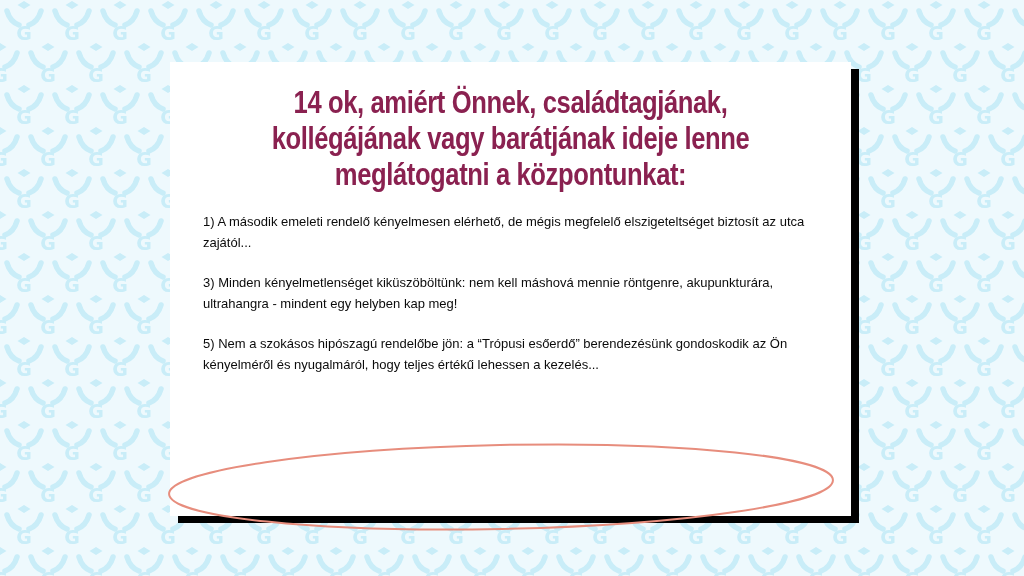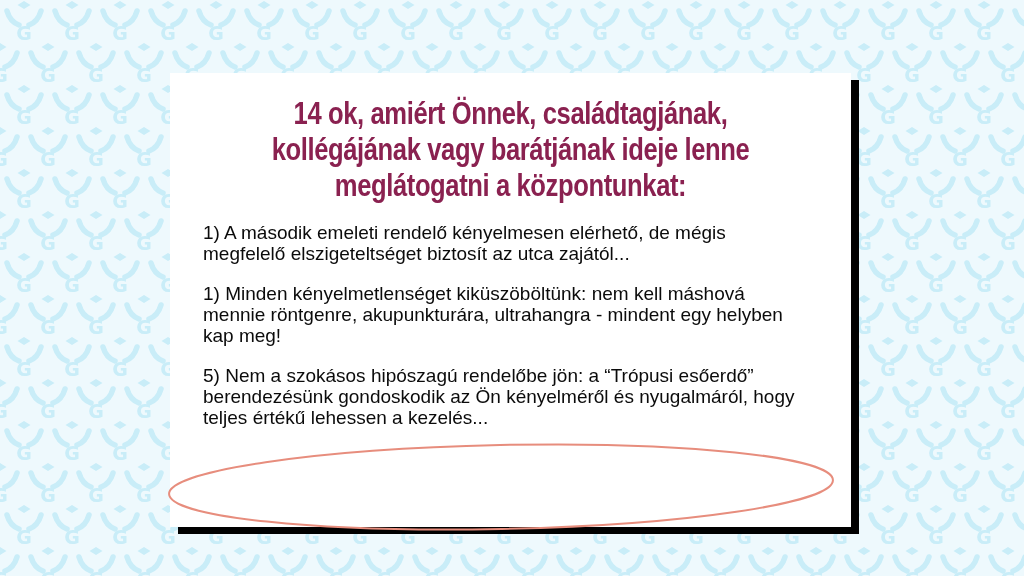--- a/index.html
+++ b/index.html
@@ -17,21 +17,21 @@
     position:relative;
     background:var(--c-page_background);
     font-family:"Liberation Sans",sans-serif;
   }
   .bg-pattern{
     position:absolute;left:0;top:0;width:1024px;height:576px;
     color:var(--c-pattern_motif);
     z-index:0;
   }
   .slide-card{
-    position:absolute;left:170px;top:73px;width:681px;height:454px;
+    position:absolute;left:170px;top:62px;width:681px;height:454px;
     background:var(--c-card_background);
     box-shadow:8px 7px 0 var(--c-card_shadow);
     z-index:1;
   }
   .slide-title{
     margin-top:22px;
   }
   .title-line{
     font-weight:bold;
     font-size:32px;
@@ -41,21 +41,21 @@
     text-align:center;
     transform:scaleX(0.80);
     transform-origin:50% 50%;
     white-space:nowrap;
   }
   .body-list{
     margin:19px 0 0 33px;
     width:606px;
   }
   .list-item{
-    font-size:19px;
+    font-size:13px;
     line-height:21px;
     color:var(--c-body_text);
     margin-bottom:19px;
   }
   .highlight-ellipse{
     position:absolute;left:164px;top:441px;width:674px;height:94px;
     color:var(--c-ellipse_stroke);
     z-index:2;
     pointer-events:none;
   }
@@ -81,20 +81,20 @@
 </svg>
 
 <div class="slide-card">
   <div class="slide-title">
     <div class="title-line">14 ok, amiért Önnek, családtagjának,</div>
     <div class="title-line">kollégájának vagy barátjának ideje lenne</div>
     <div class="title-line">meglátogatni a központunkat:</div>
   </div>
   <div class="body-list">
     <p class="list-item">1) A második emeleti rendelő kényelmesen elérhető, de mégis megfelelő elszigeteltséget biztosít az utca zajától...</p>
-    <p class="list-item">1) Minden kényelmetlenséget kiküszöböltünk: nem kell máshová mennie röntgenre, akupunkturára, ultrahangra - mindent egy helyben kap meg!</p>
+    <p class="list-item">3) Minden kényelmetlenséget kiküszöböltünk: nem kell máshová mennie röntgenre, akupunkturára, ultrahangra - mindent egy helyben kap meg!</p>
     <p class="list-item">5) Nem a szokásos hipószagú rendelőbe jön: a “Trópusi esőerdő” berendezésünk gondoskodik az Ön kényelméről és nyugalmáról, hogy teljes értékű lehessen a kezelés...</p>
   </div>
 </div>
 
 <svg class="highlight-ellipse" width="674" height="94" viewBox="0 0 674 94" aria-hidden="true">
   <ellipse cx="337" cy="46" rx="332" ry="42" fill="none" stroke="#e78d7d" stroke-width="2" transform="rotate(-1.2 337 46)"></ellipse>
 </svg>
 
 </body></html>

